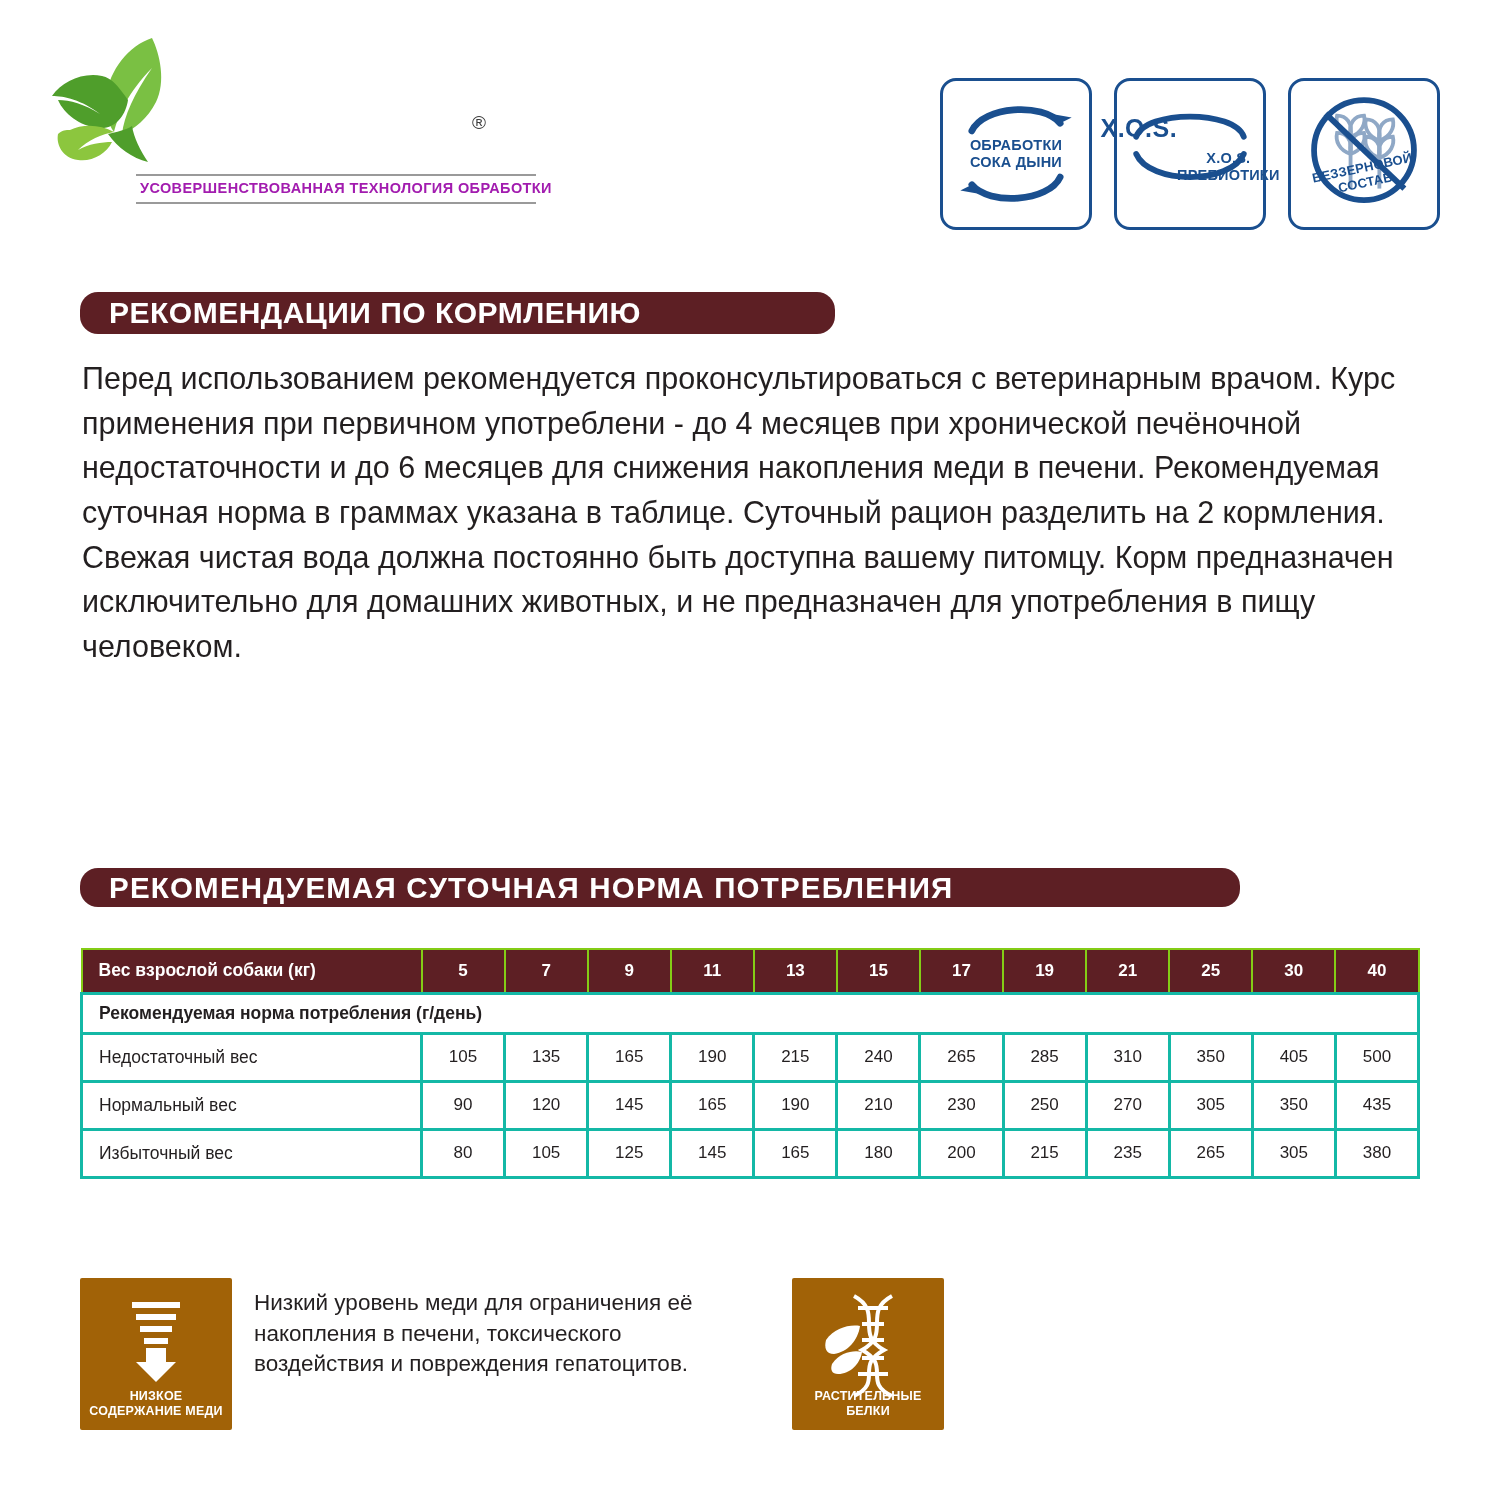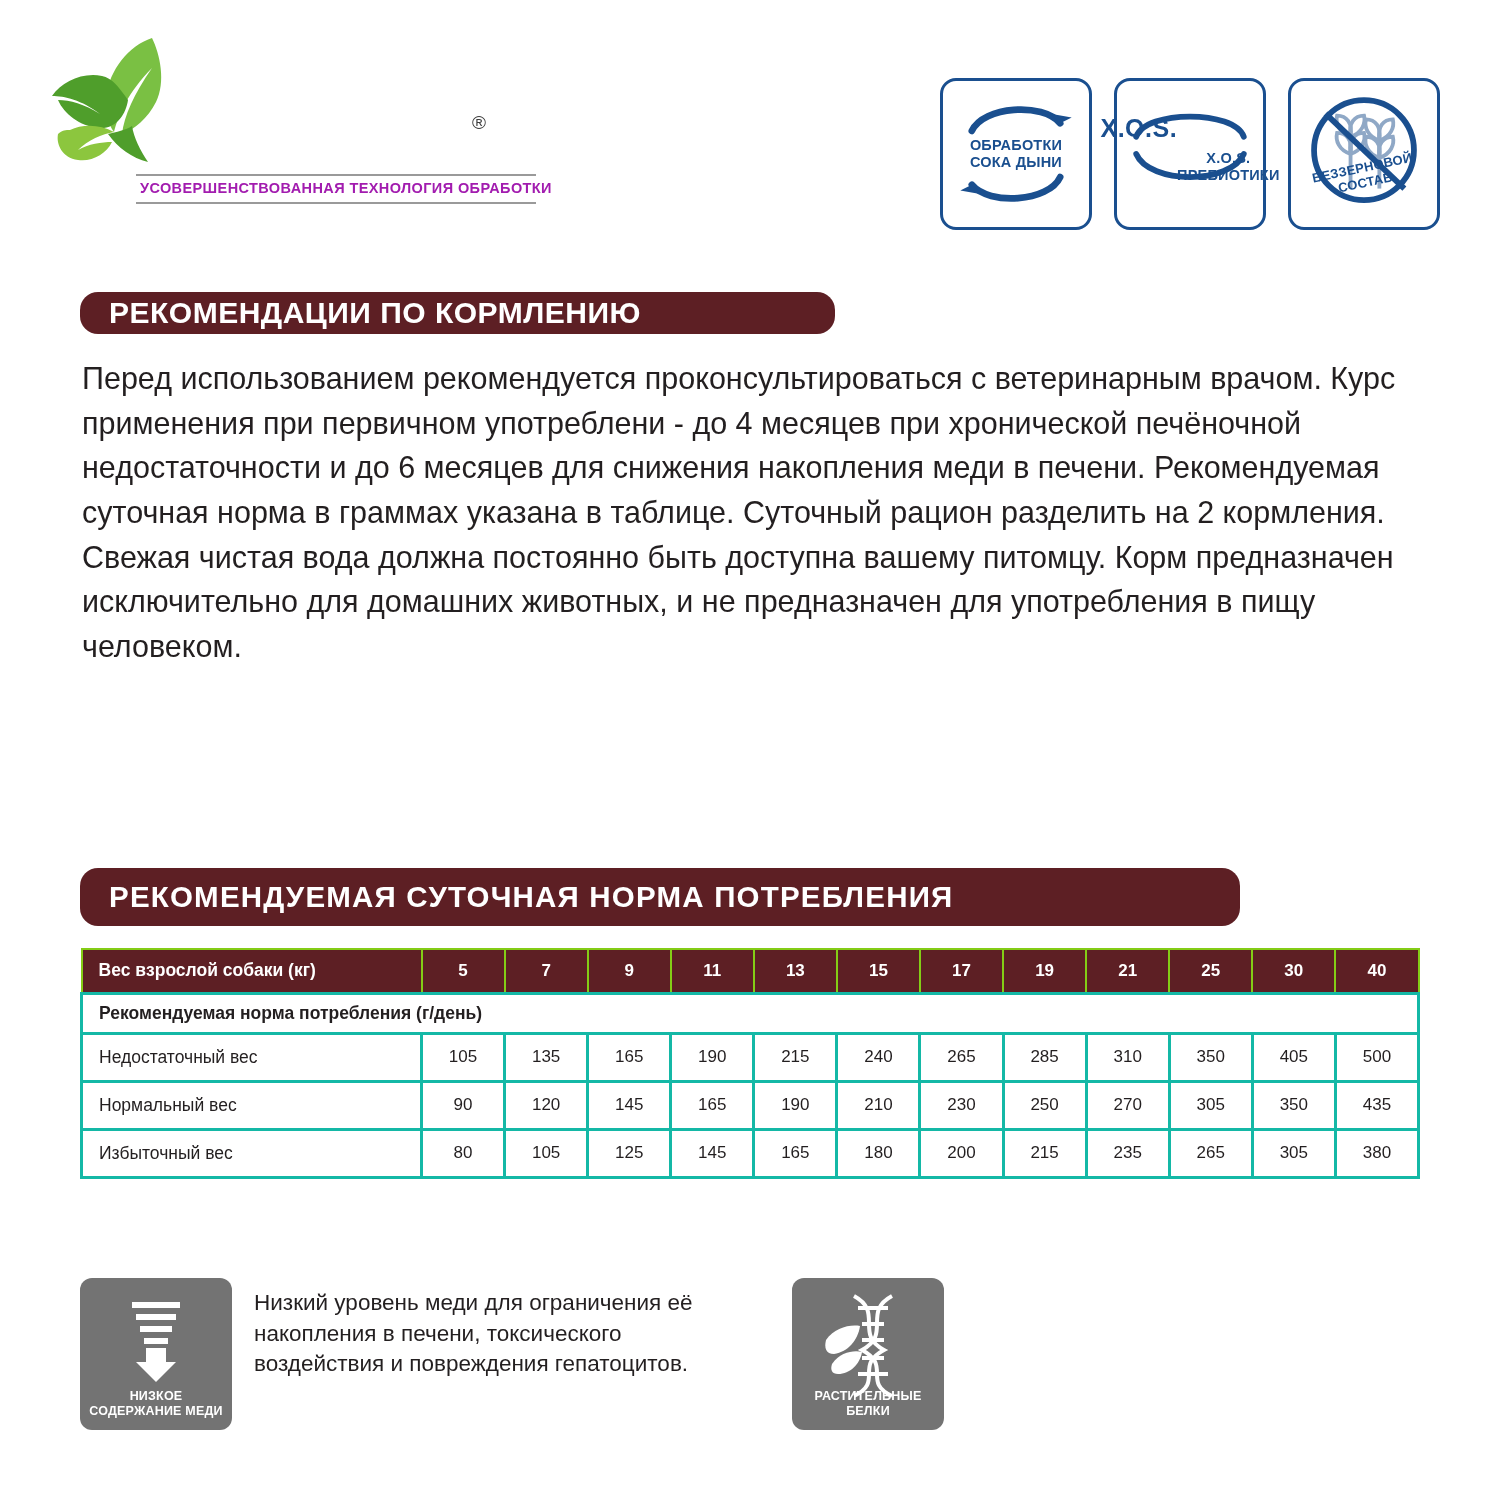--- a/index.html
+++ b/index.html
@@ -134,21 +134,21 @@
   #title-feeding {
     left: 80px;
     top: 292px;
     height: 42px;
     width: 755px;
     font-size: 30px;
   }
   #title-norms {
     left: 80px;
     top: 868px;
-    height: 58px;
+    height: 39px;
     width: 1160px;
     font-size: 29.5px;
     letter-spacing: 1.2px;
   }
 
   
   .feeding-text {
     position: absolute;
     left: 82px;
     top: 356px;
@@ -216,22 +216,22 @@
     position: absolute;
     display: flex;
     align-items: flex-start;
   }
   #feature-copper { left: 0px; top: 0px; width: 640px; }
   #feature-protein { left: 712px; top: 0px; width: 620px; }
 
   .icon-tile {
     width: 152px;
     height: 152px;
-    background: #737373;
-    border-radius: 12px;
+    background: #a16207;
+    border-radius: 2px;
     position: relative;
     flex: 0 0 152px;
   }
   .icon-tile .cap {
     position: absolute;
     left: 0; right: 0;
     bottom: 12px;
     text-align: center;
     color: #ffffff;
     font-size: 12.5px;

